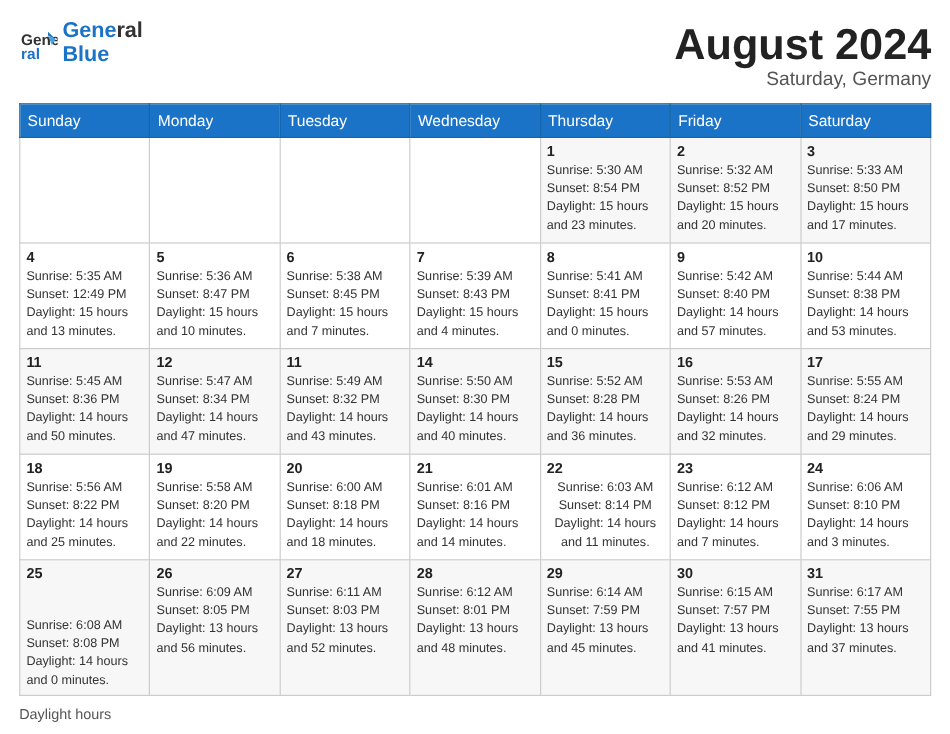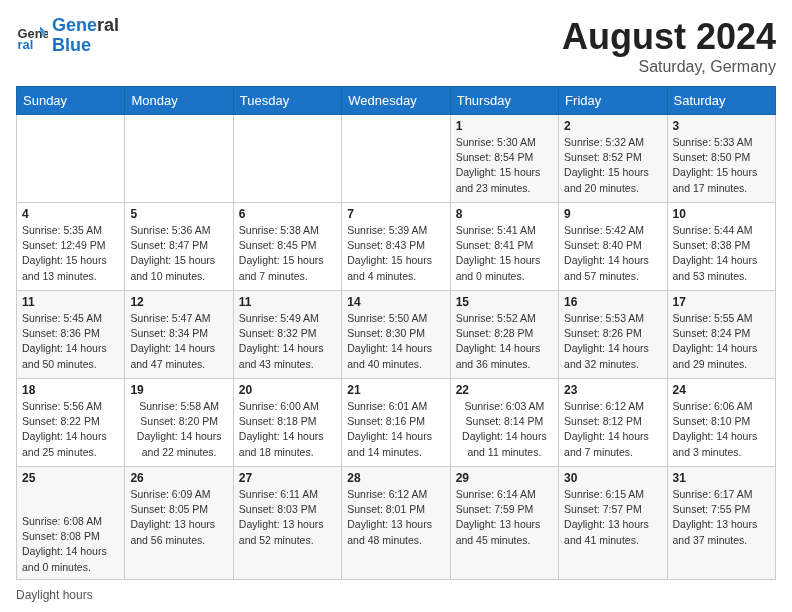--- a/index.html
+++ b/index.html
@@ -262,21 +262,21 @@
       <tr>
         <td>
           <span class="day-num">18</span>
           <div class="day-info" style="white-space: pre-line;">Sunrise: 5:56 AM
 Sunset: 8:22 PM
 Daylight: 14 hours
 and 25 minutes.</div>
         </td>
         <td>
           <span class="day-num">19</span>
-          <div class="day-info" style="white-space: pre-line; text-align: center;">Sunrise: 5:58 AM
+          <div class="day-info" style="white-space: pre-line;">Sunrise: 5:58 AM
 Sunset: 8:20 PM
 Daylight: 14 hours
 and 22 minutes.</div>
         </td>
         <td>
           <span class="day-num">20</span>
           <div class="day-info" style="white-space: pre-line;">Sunrise: 6:00 AM
 Sunset: 8:18 PM
 Daylight: 14 hours
 and 18 minutes.</div>

